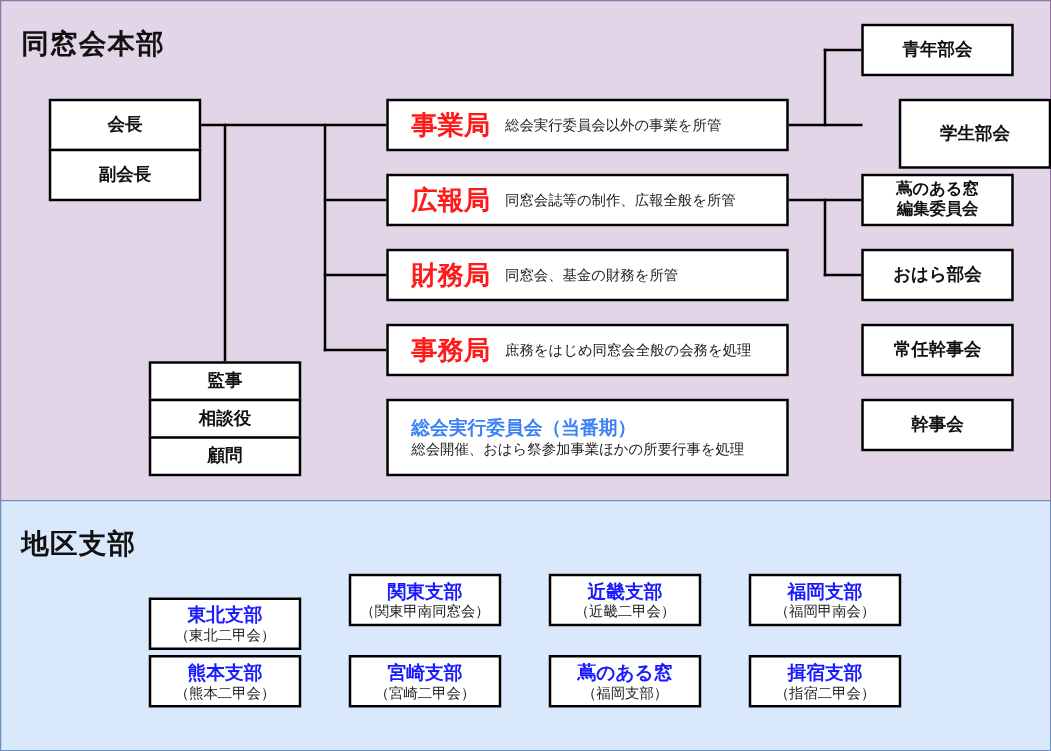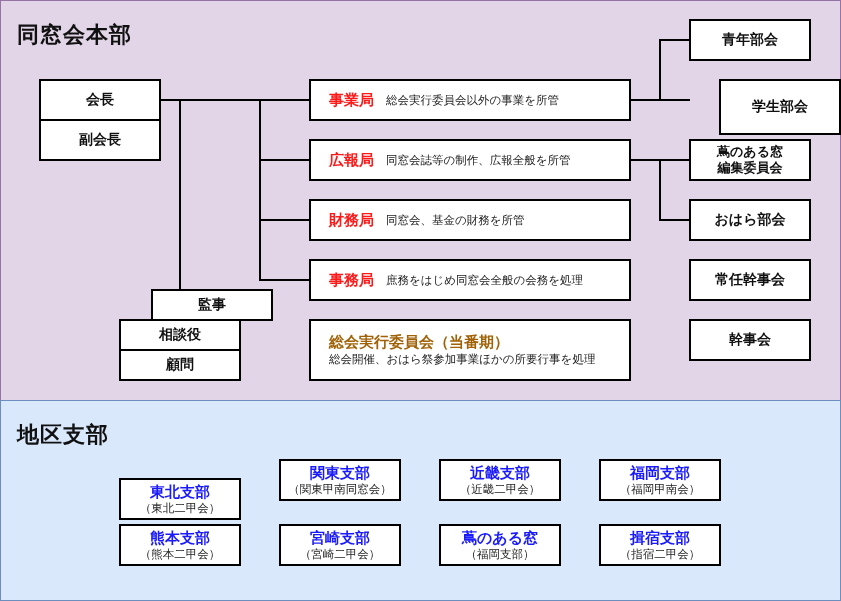--- a/index.html
+++ b/index.html
@@ -7,24 +7,24 @@
          font-family:"DejaVu Sans", "Liberation Sans", sans-serif; background:#fff; }
   .section { position:absolute; box-sizing:border-box; }
   #hq { left:0; top:0; width:841px; height:401px; background:#e1d5e7; border:1px solid #9673a6; }
   #branches { left:0; top:400px; width:841px; height:201px; background:#dae8fc; border:1px solid #6c8ebf; }
   .sec-title { position:absolute; font-size:22px; font-weight:bold; color:#111; letter-spacing:1px; }
   .box { position:absolute; box-sizing:border-box; background:#fff; border:2px solid #000;
          display:flex; align-items:center; justify-content:center; text-align:center;
          font-size:14px; font-weight:bold; color:#111; }
   .line { position:absolute; background:#000; }
   .dept { justify-content:flex-start; padding-left:18px; }
-  .dept .dname { color:#ff1a1a; font-size:15px; font-weight:bold; margin-right:12px;font-family:Liberation Serif, serif; }
+  .dept .dname { color:#ff1a1a; font-size:21px; font-weight:bold; margin-right:12px;font-family:Liberation Serif, serif; }
   .dept .ddesc { font-size:11.5px; font-weight:normal; color:#222; }
   .assembly { flex-direction:column; align-items:flex-start; justify-content:center; padding-left:18px; }
-  .assembly .aname { color:#a16207; font-size:15px; font-weight:bold; line-height:19px; }
+  .assembly .aname { color:#3b82f6; font-size:15px; font-weight:bold; line-height:19px; }
   .assembly .adesc { font-size:11.5px; font-weight:normal; color:#222; line-height:15px; }
   .two-line { flex-direction:column; font-size:13px; line-height:16px; }
   .branch { flex-direction:column; }
   .branch .bname { color:#1a1aff; font-size:15px; font-weight:bold; line-height:18px; }
   .branch .bsub { color:#222; font-size:11.5px; font-weight:normal; line-height:14px; }
 </style>
 </head>
 <body>
 
 <div class="section" id="hq"></div>
@@ -43,21 +43,21 @@
 <div class="line" style="left:659px;top:159px;width:2px;height:62px;"></div>
 <div class="line" style="left:659px;top:219px;width:31px;height:2px;"></div>
 
 <div class="box" style="left:39px;top:79px;width:122px;height:42px;">
   <span>会長</span>
 </div>
 <div class="box" style="left:39px;top:119px;width:122px;height:42px;">
   <span>副会長</span>
 </div>
 
-<div class="box" style="left:119px;top:289px;width:122px;height:32px;margin-left:32px;">
+<div class="box" style="left:119px;top:289px;width:122px;height:32px;">
   <span>監事</span>
 </div>
 <div class="box" style="left:119px;top:319px;width:122px;height:32px;">
   <span>相談役</span>
 </div>
 <div class="box" style="left:119px;top:349px;width:122px;height:32px;">
   <span>顧問</span>
 </div>
 
 <div class="box dept" style="left:309px;top:79px;width:322px;height:42px;">

